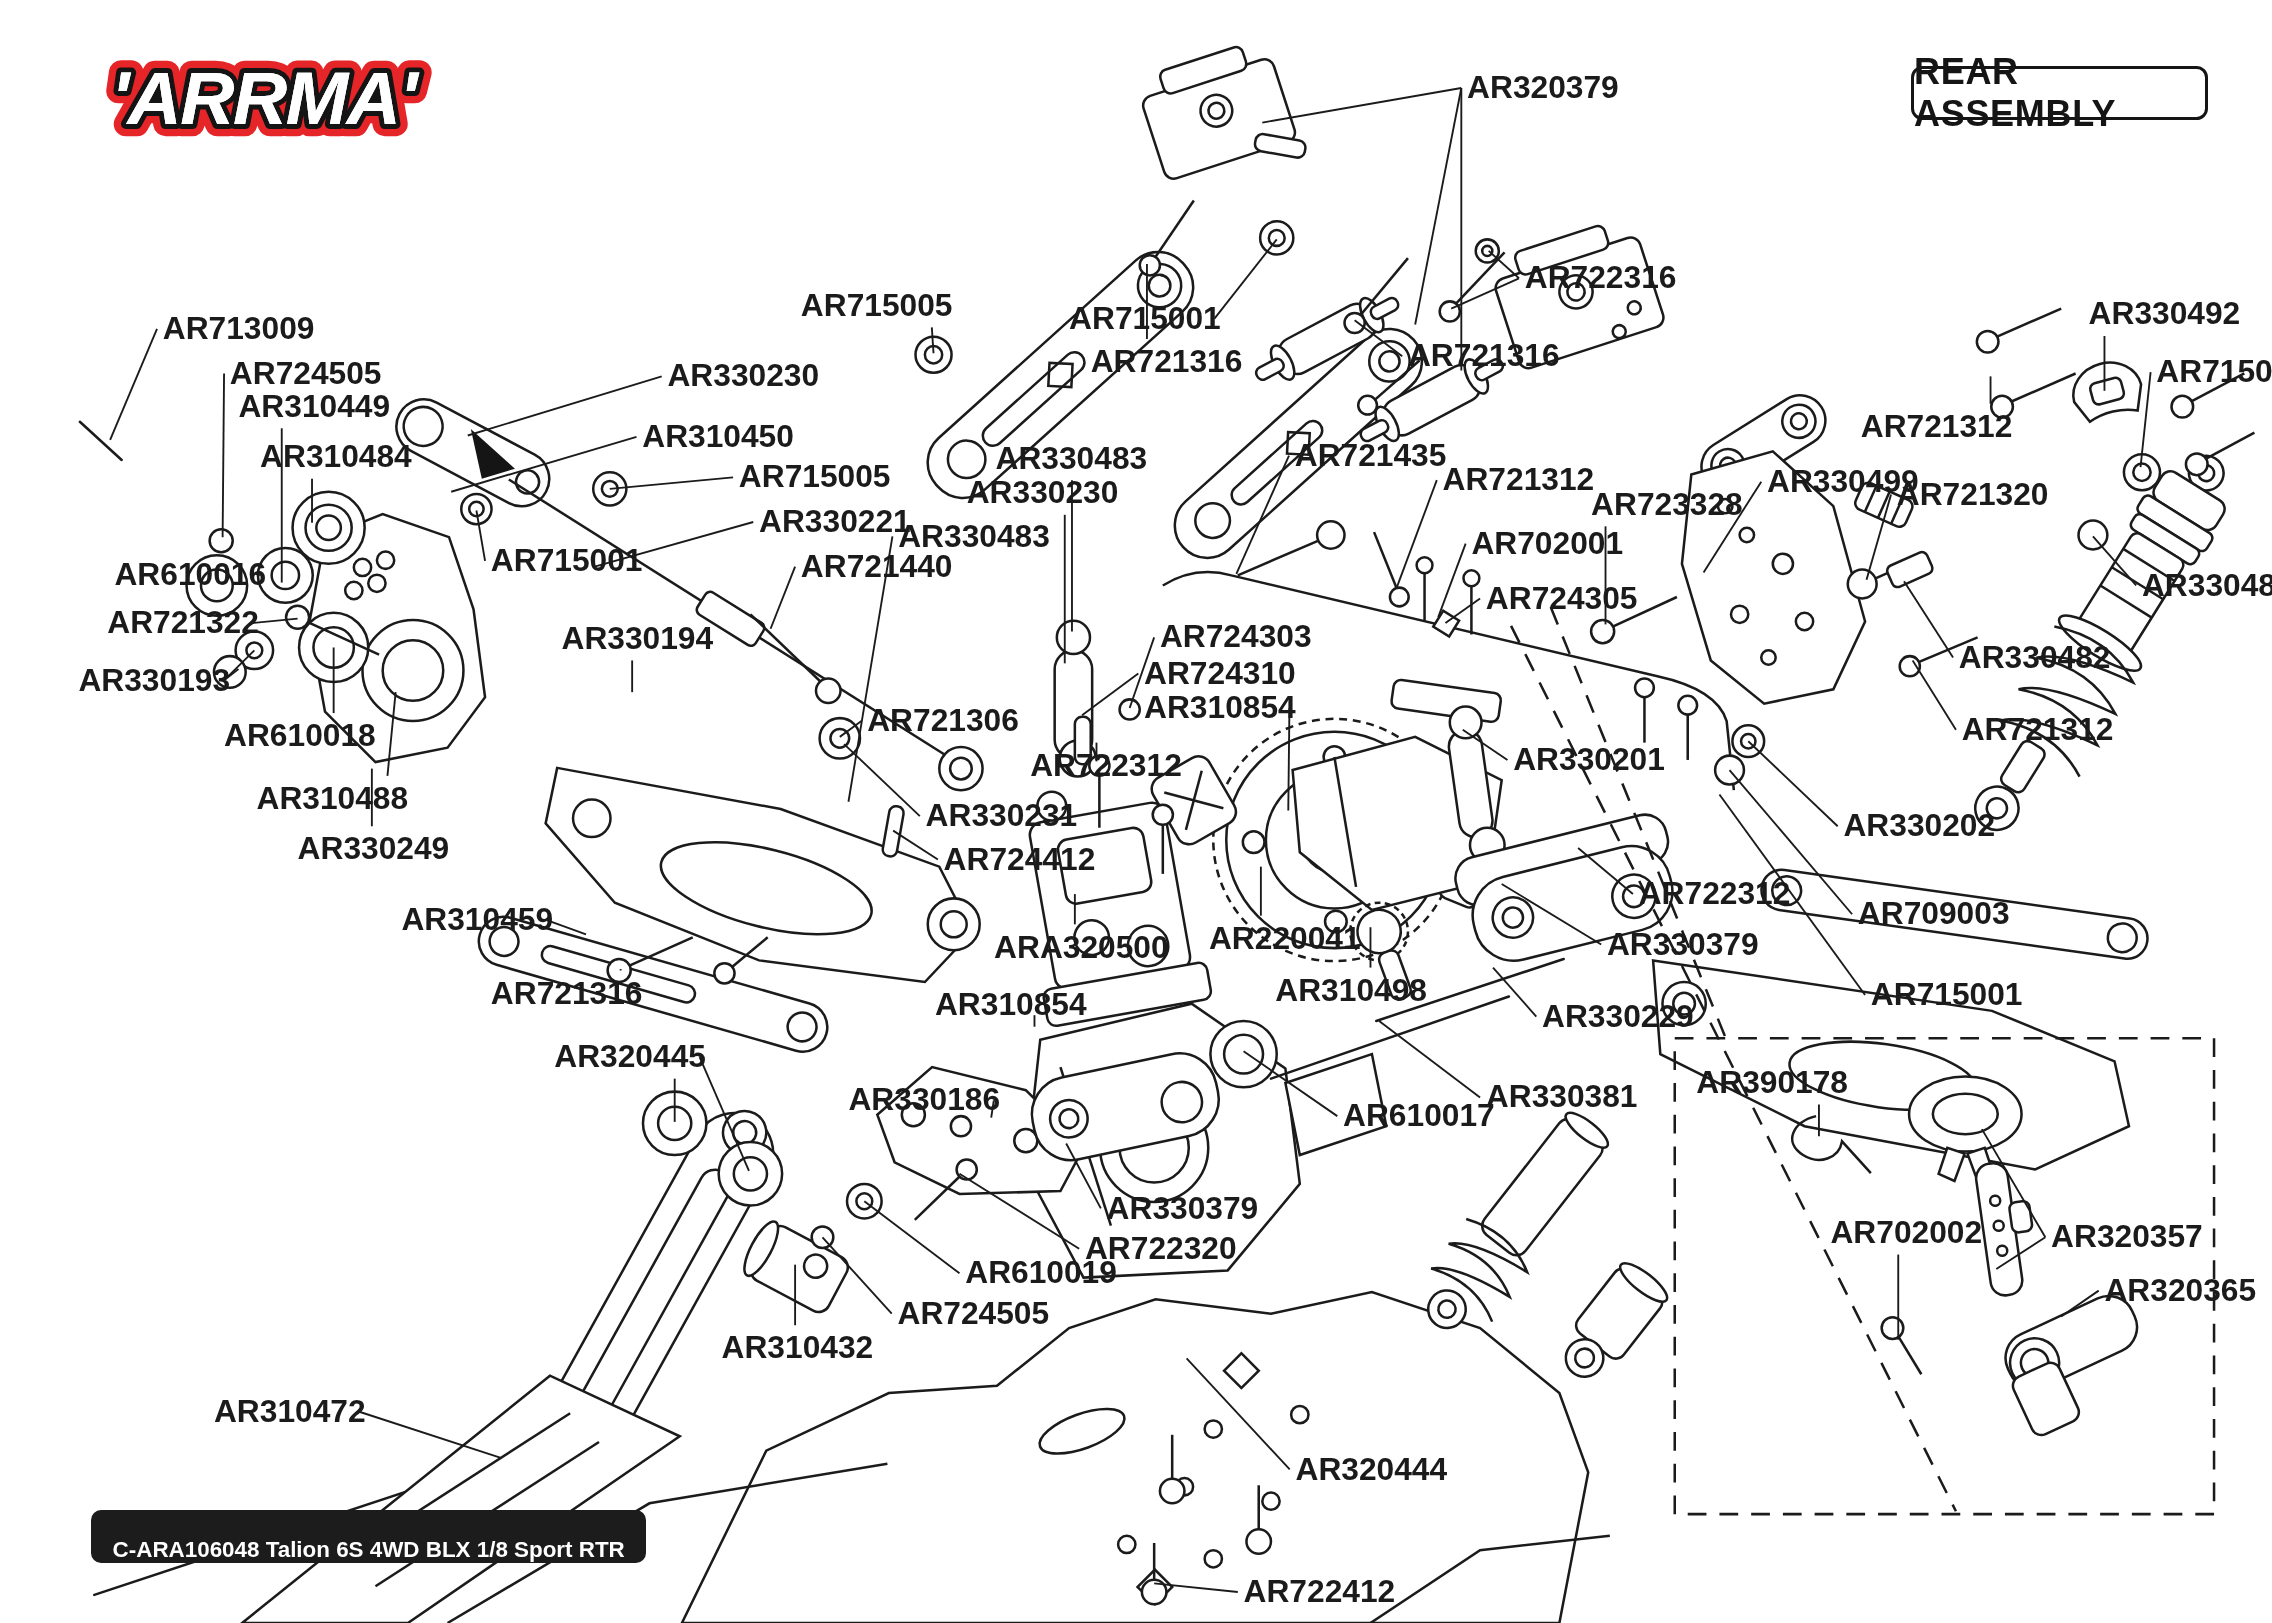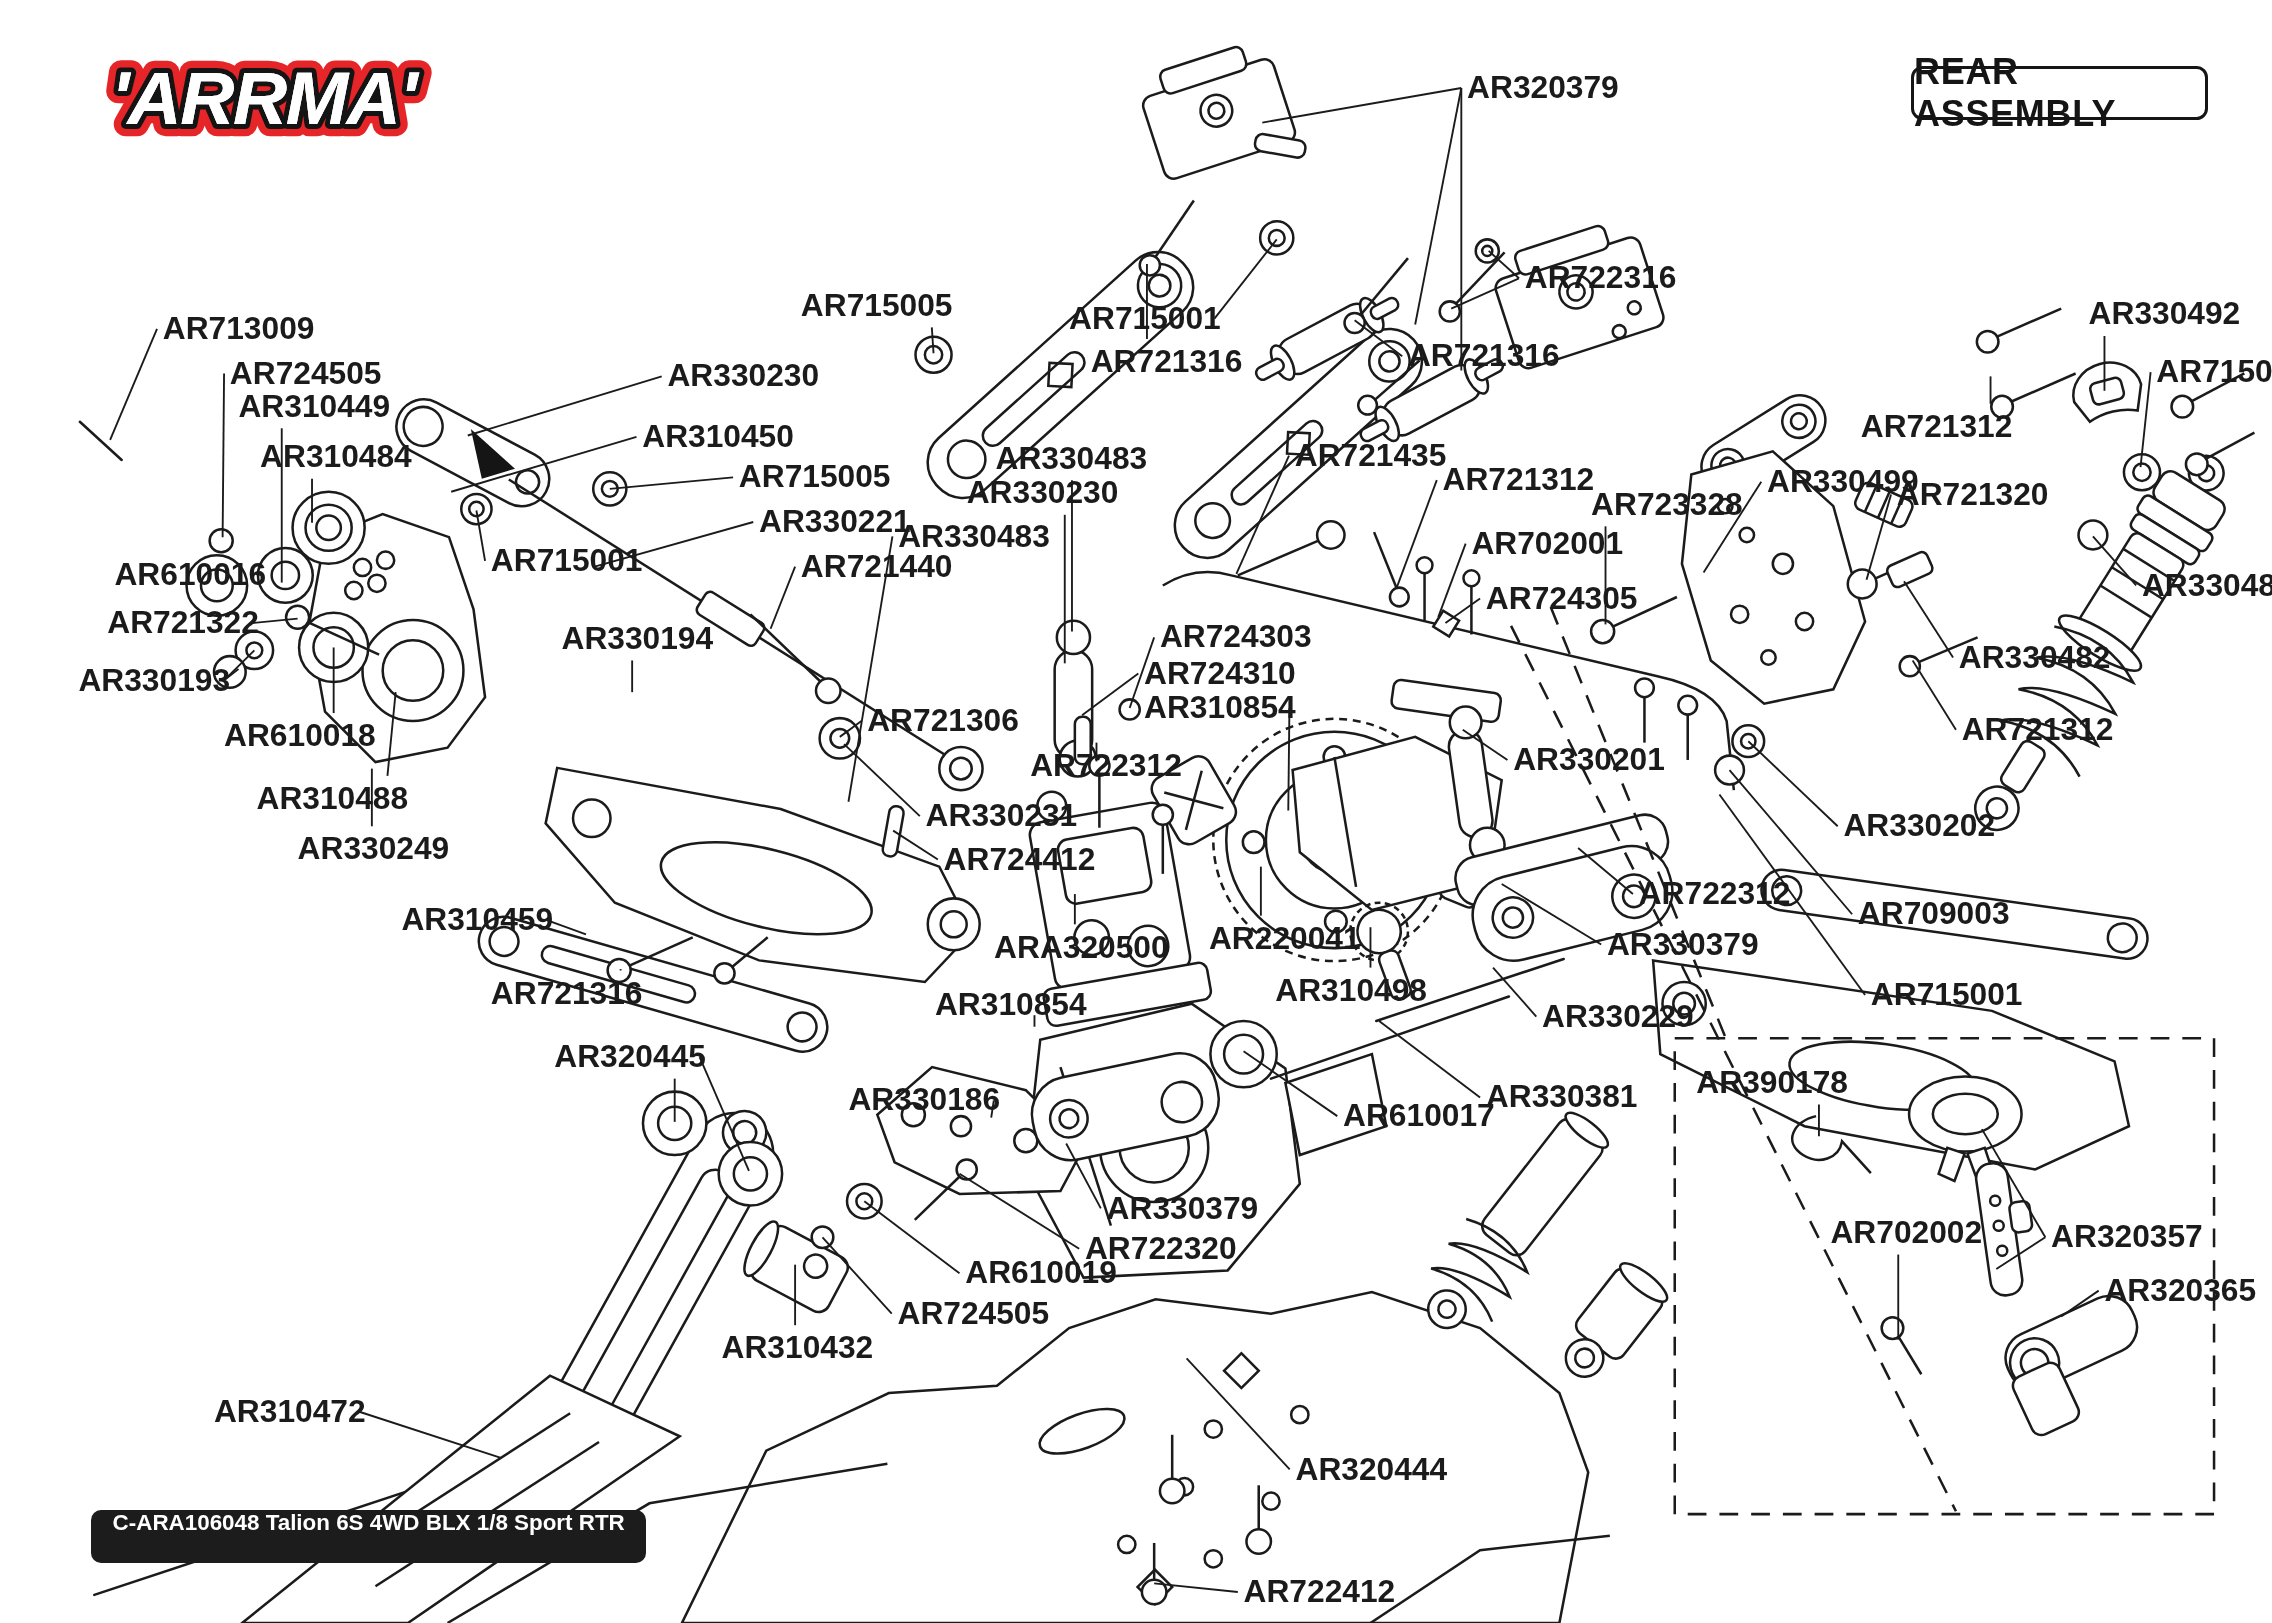--- a/index.html
+++ b/index.html
@@ -5,21 +5,21 @@
   :root{ --ink:#1b1b1b; }
   html,body{margin:0;padding:0;background:#fff;}
   .page{position:relative;width:2273px;height:1623px;background:#fff;overflow:hidden;
         font-family:"Liberation Sans",sans-serif;color:var(--ink);}
   .logo{position:absolute;left:76px;top:36px;}
   .title-box{position:absolute;left:1911px;top:66px;width:291px;height:48px;
         border:3.6px solid #151515;border-radius:11.5px;display:flex;align-items:center;justify-content:flex-start;
         font-size:36px;font-weight:bold;letter-spacing:0.7px;color:#151515;background:#fff;}
   .product-pill{position:absolute;left:91px;top:1510px;height:53px;padding:0 21.6px;
         background:#1c1c1c;border-radius:10px;color:#fff;font-size:22.4px;font-weight:bold;
-        display:flex;align-items:flex-start;white-space:nowrap;}
+        display:flex;align-items:flex-end;white-space:nowrap;}
   svg text.part-label{font-family:"Liberation Sans",sans-serif;font-size:44px;font-weight:600;fill:#1b1b1b;}
   .art{stroke:#1b1b1b;stroke-width:3.5;fill:#fff;}
   .art-n{stroke:#1b1b1b;stroke-width:3.5;fill:none;}
   .dash{stroke:#1b1b1b;stroke-width:3.5;fill:none;stroke-dasharray:26 18;}
 </style>
 </head>
 <body>
 
 <div class="page">
 

